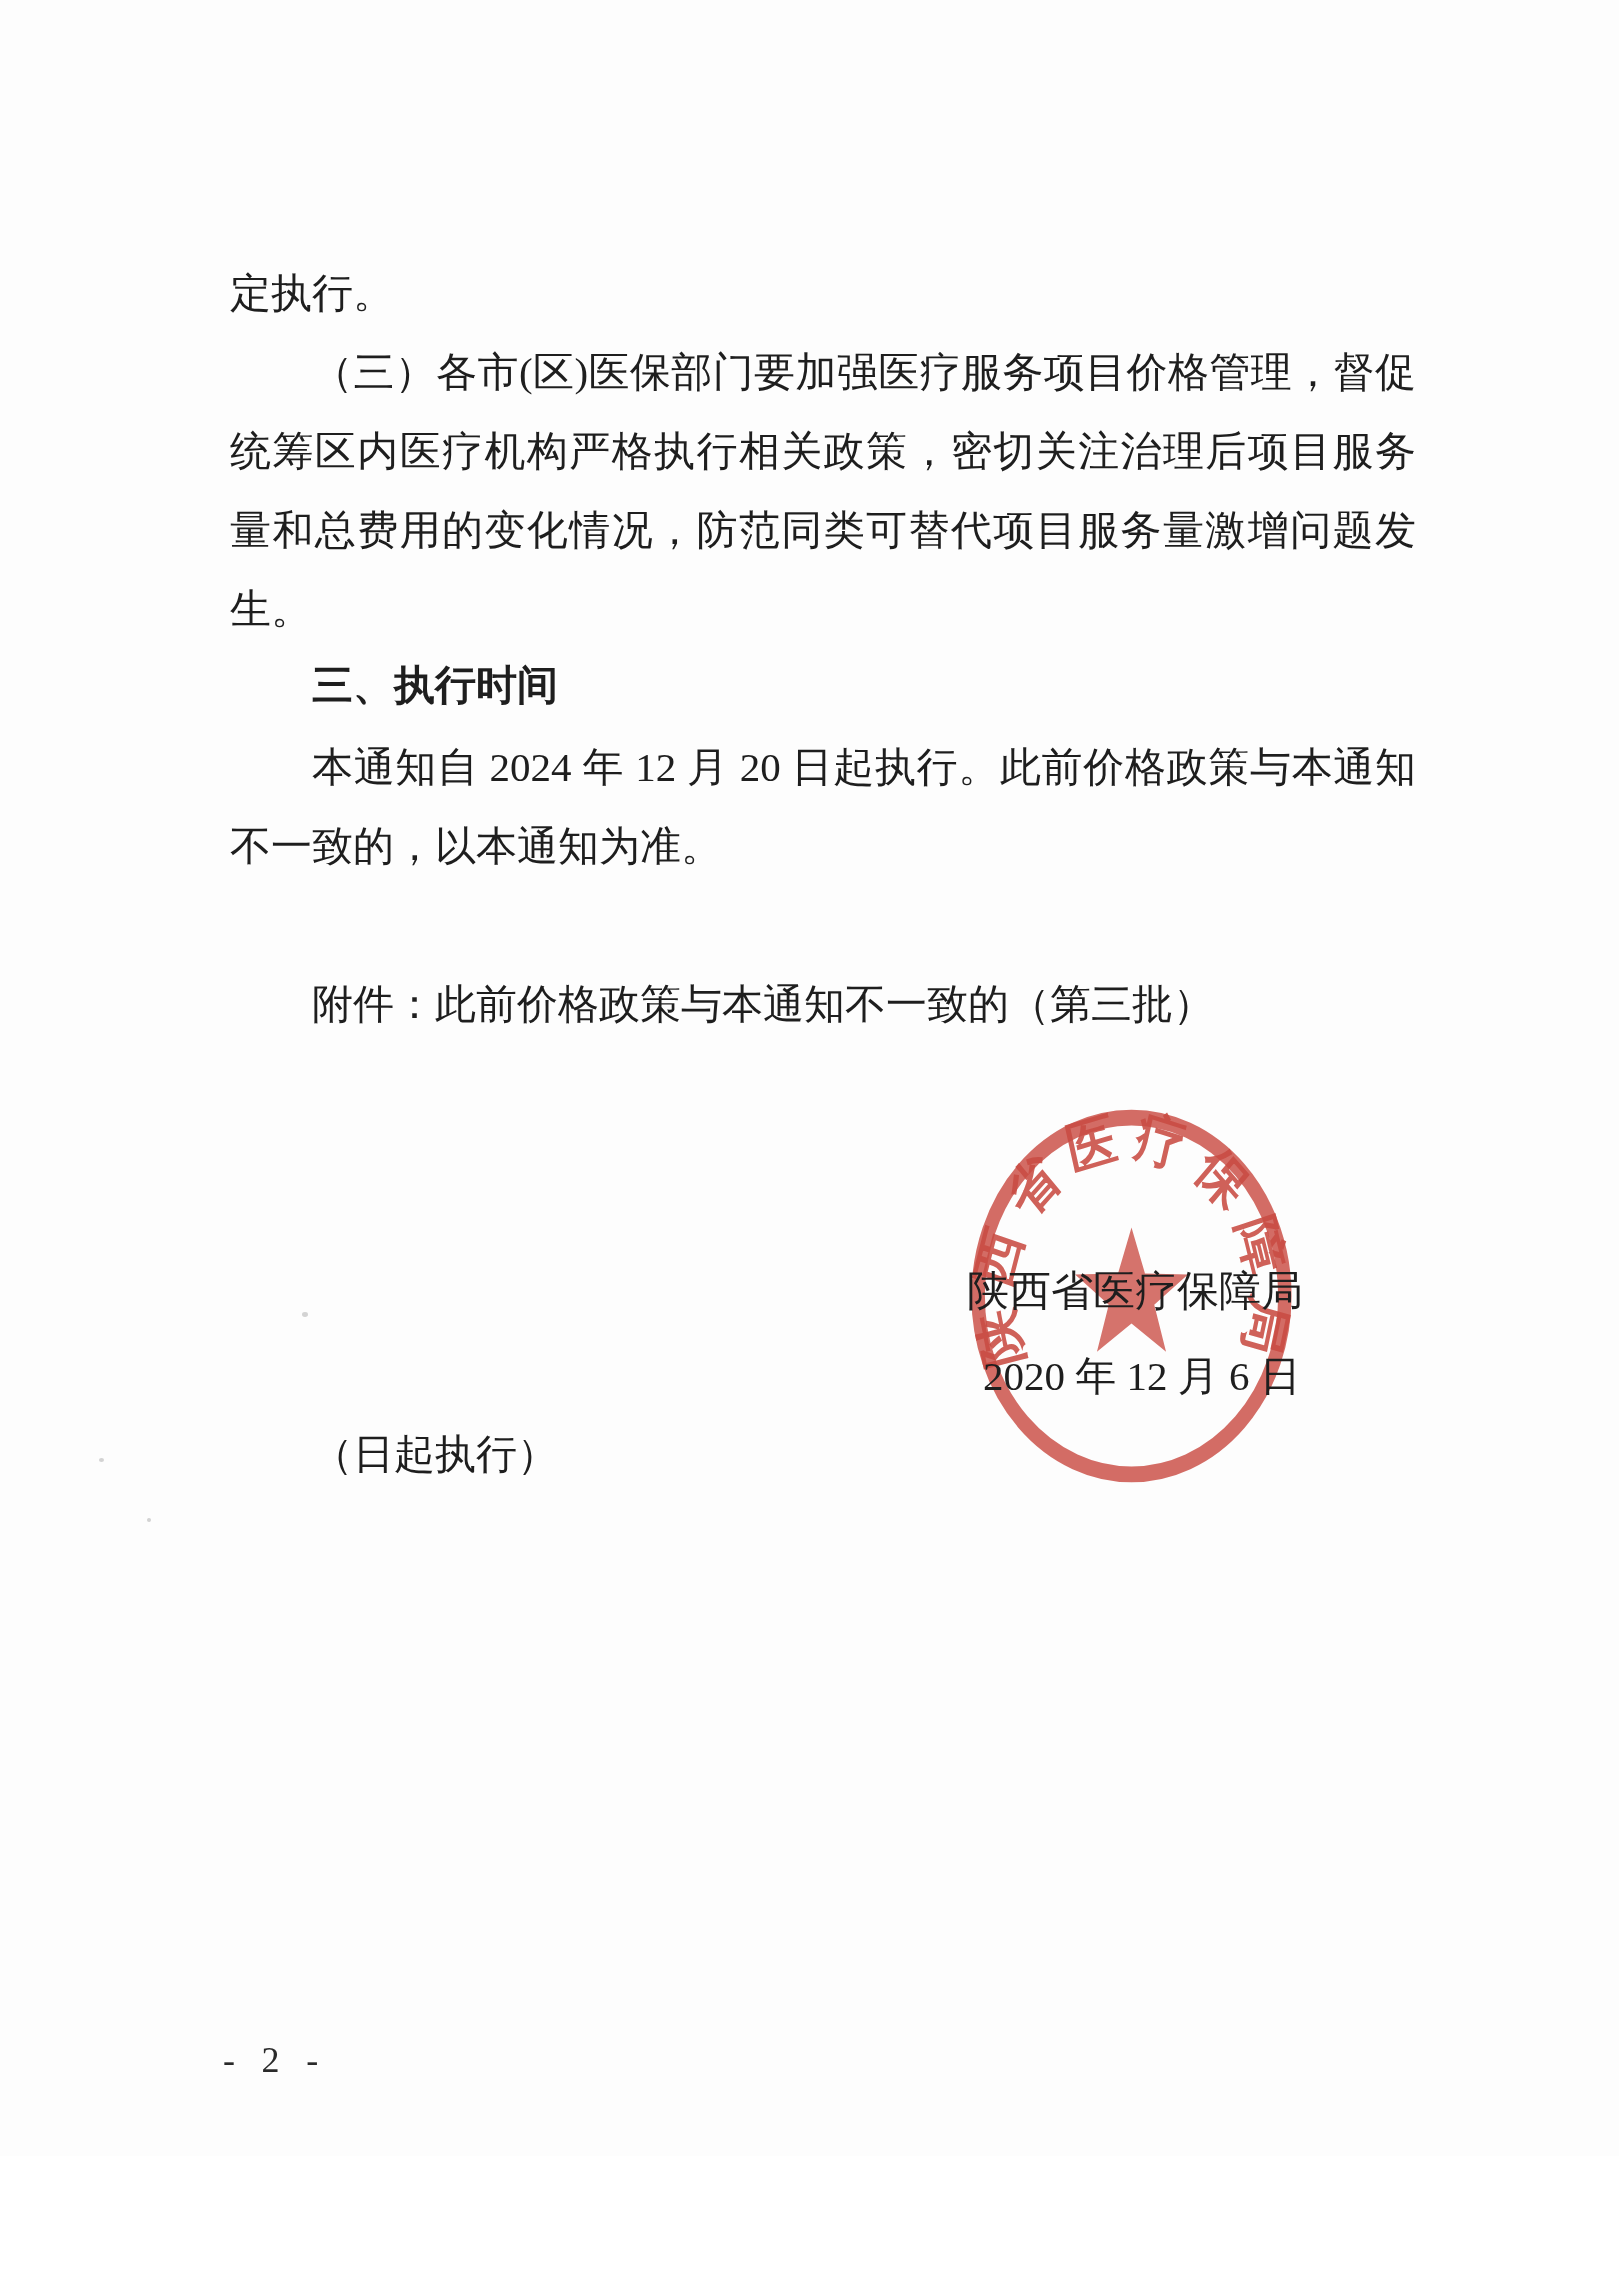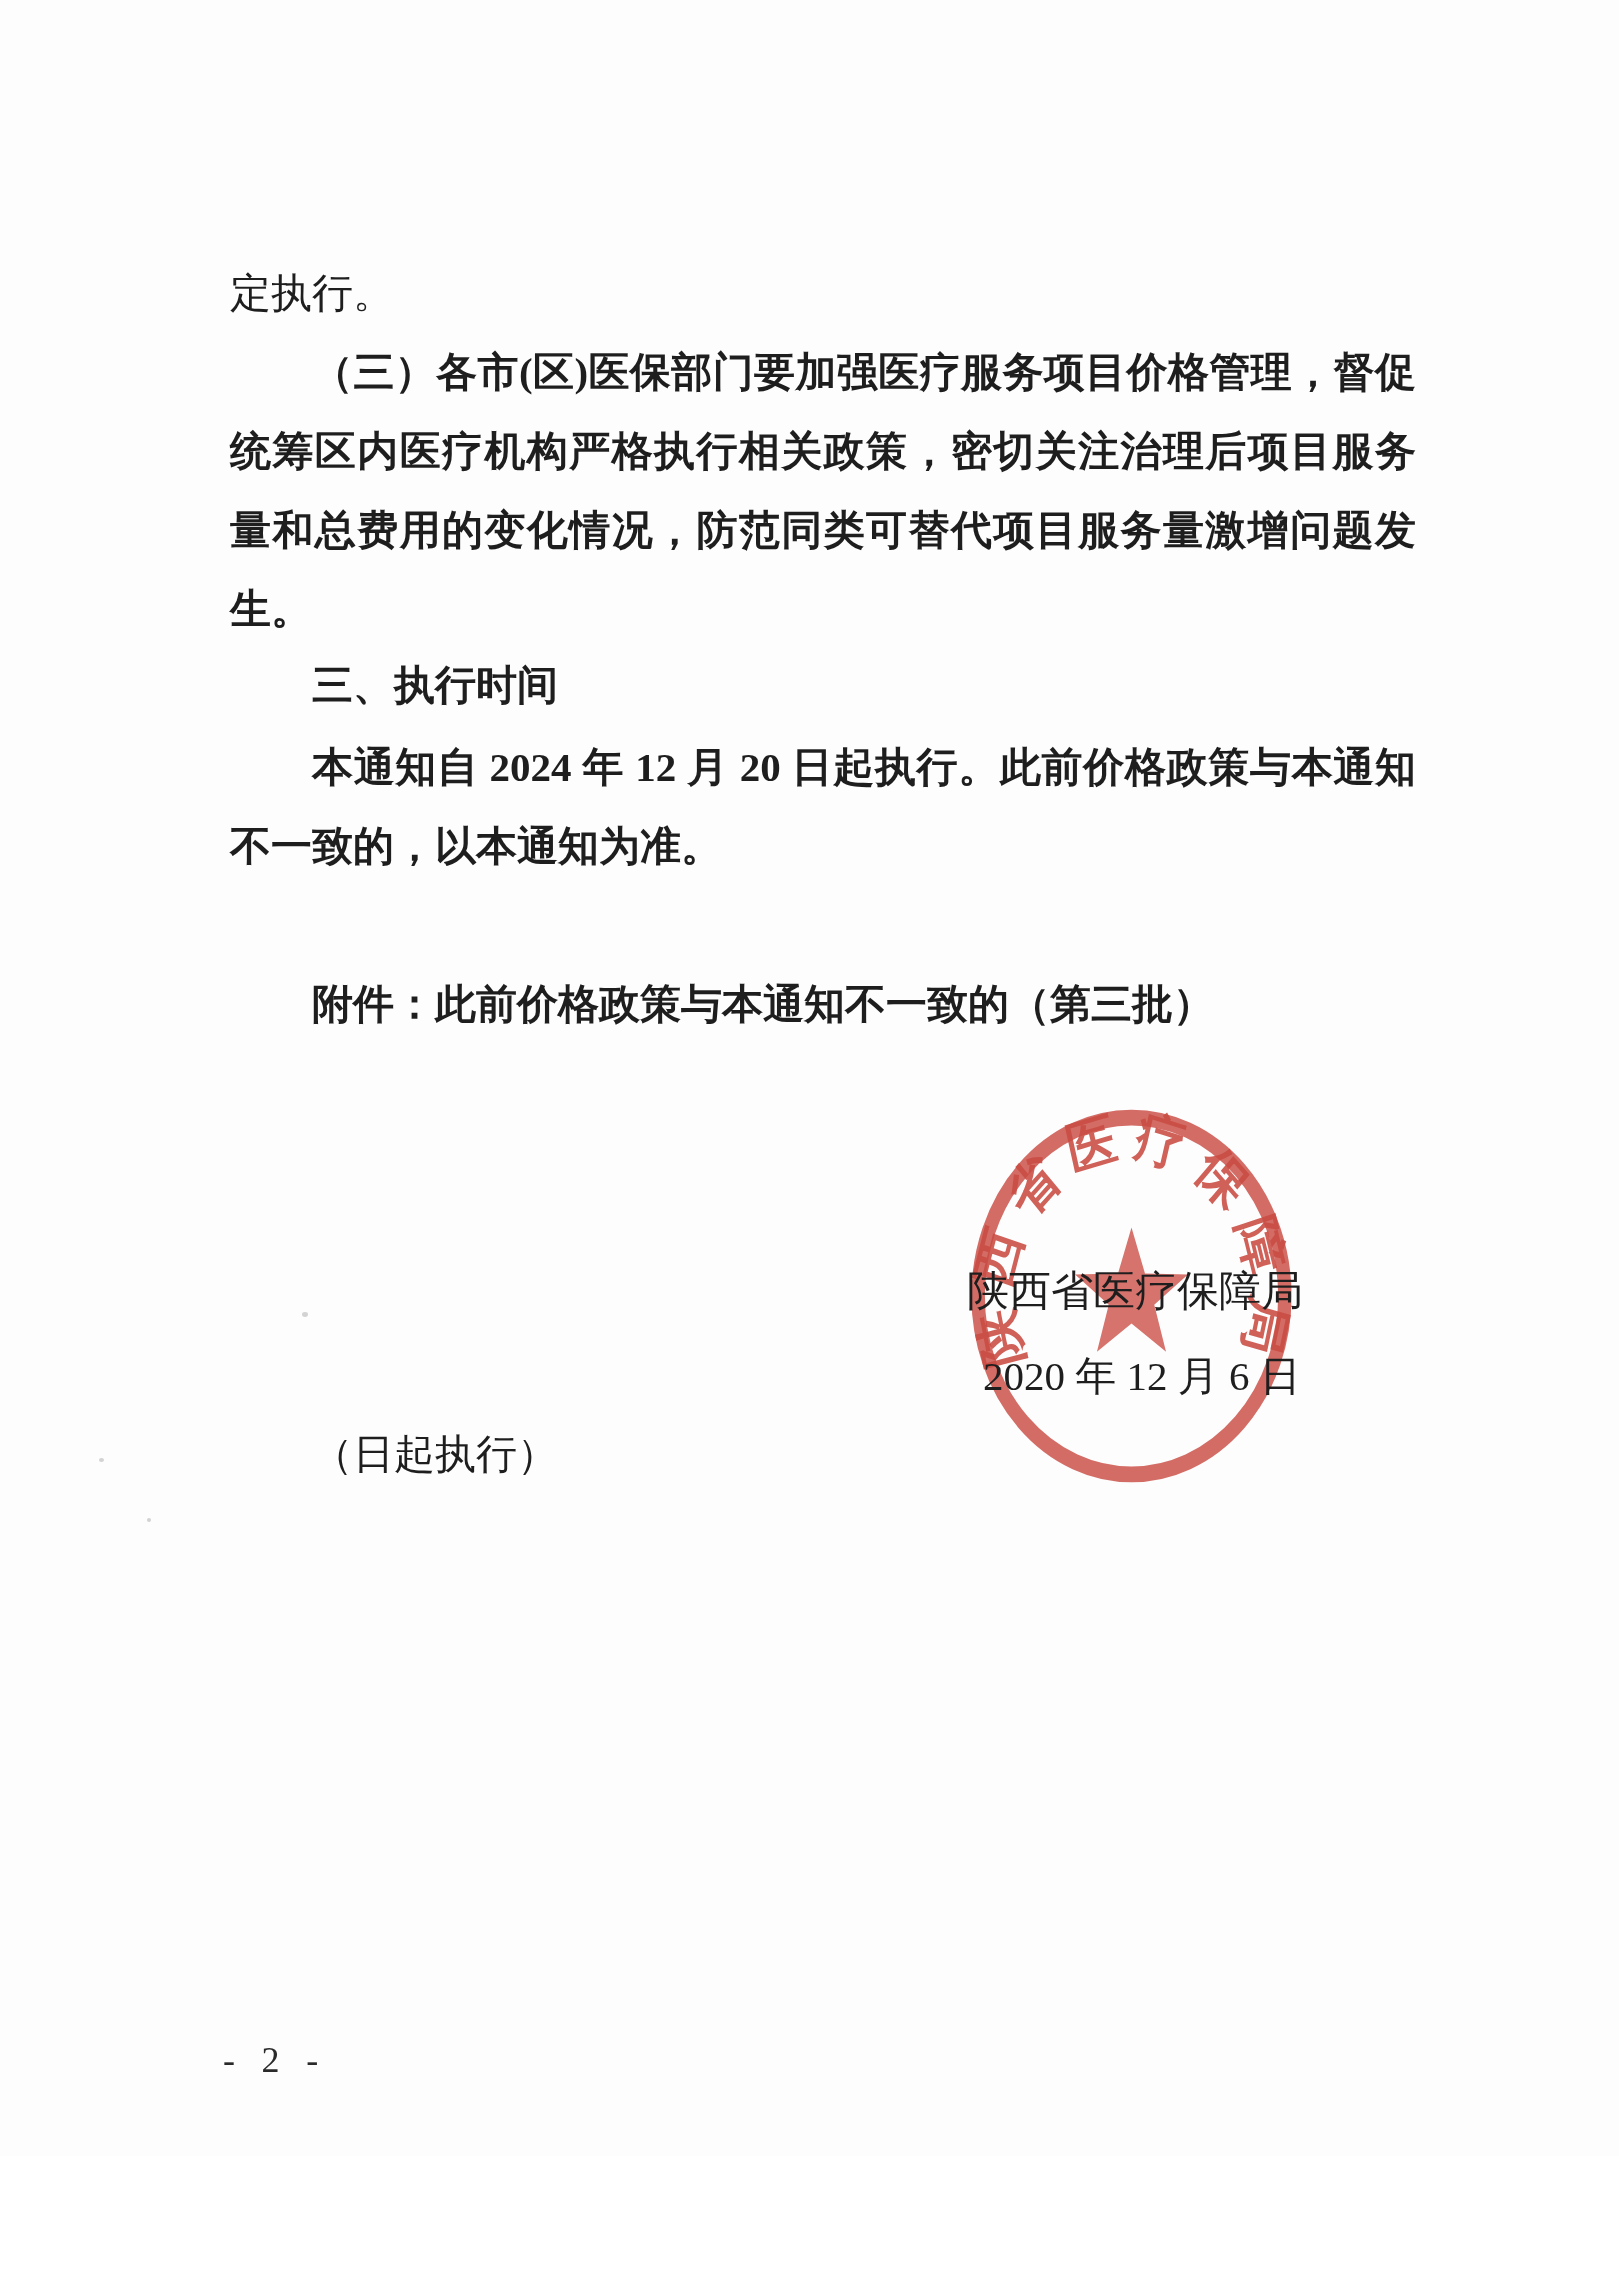--- a/index.html
+++ b/index.html
@@ -19,21 +19,21 @@
   .doc-text {
     position: absolute;
     left: 230px;
     top: 254px;
     width: 1186px;
     font-size: 41px;
     line-height: 79px;
     text-align: justify;
   }
   .doc-text p { margin: 0; padding: 0; }
-  .indent { text-indent: 82px; font-weight: bold; }
+  .indent { text-indent: 82px; }
   .heading {
     font-weight: 700;
     font-family: Liberation Mono, monospace;
   }
   .blank-line { height: 79px; }
 
   
   .seal {
     position: absolute;
     left: 963px;

